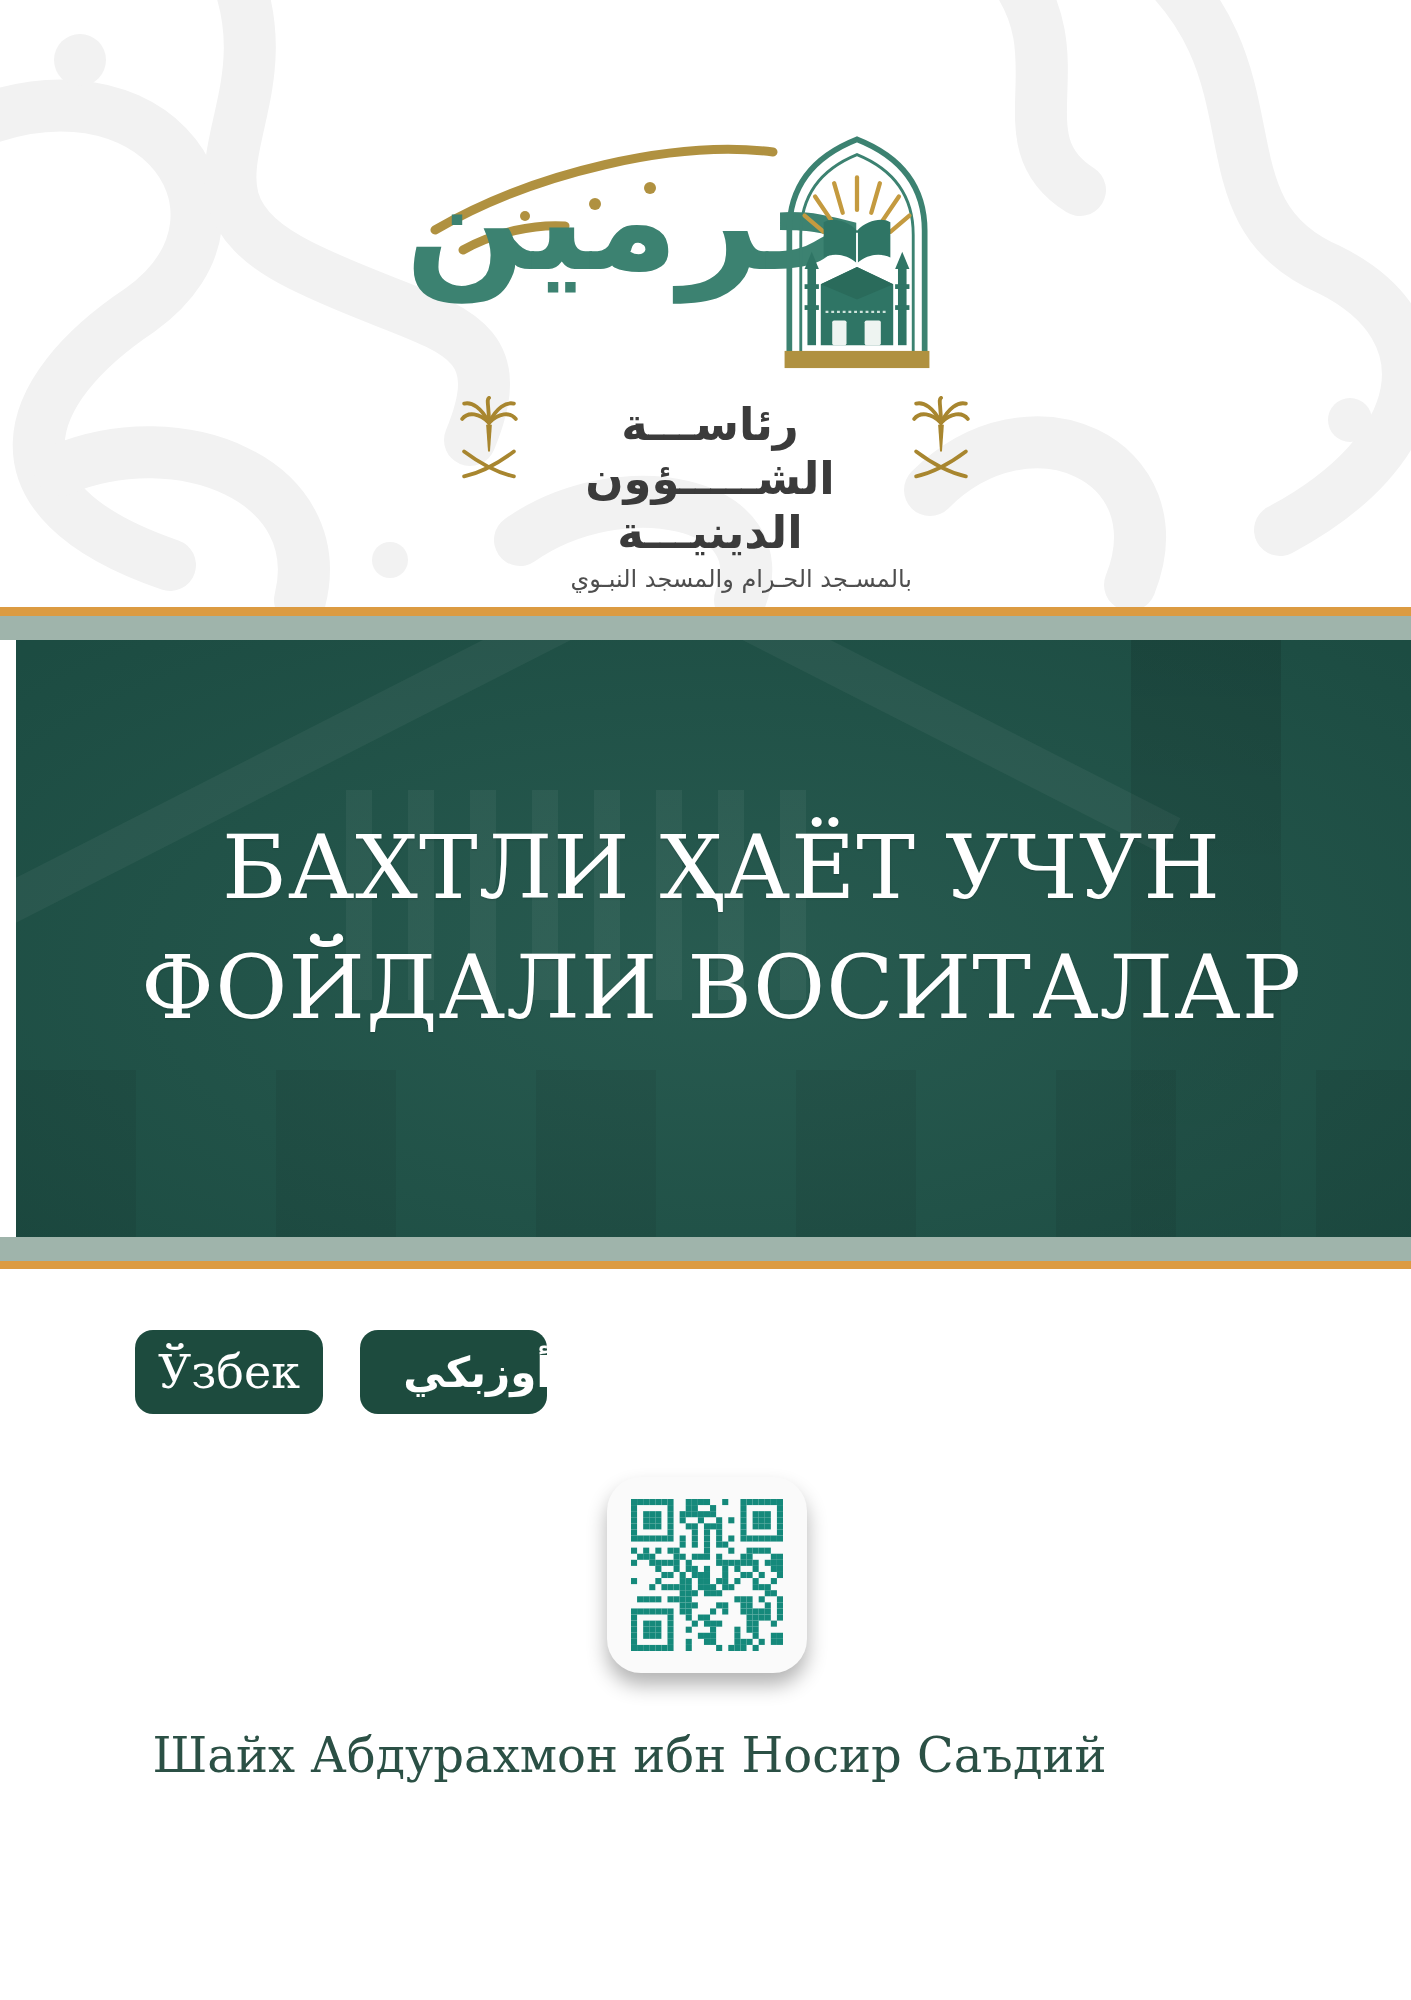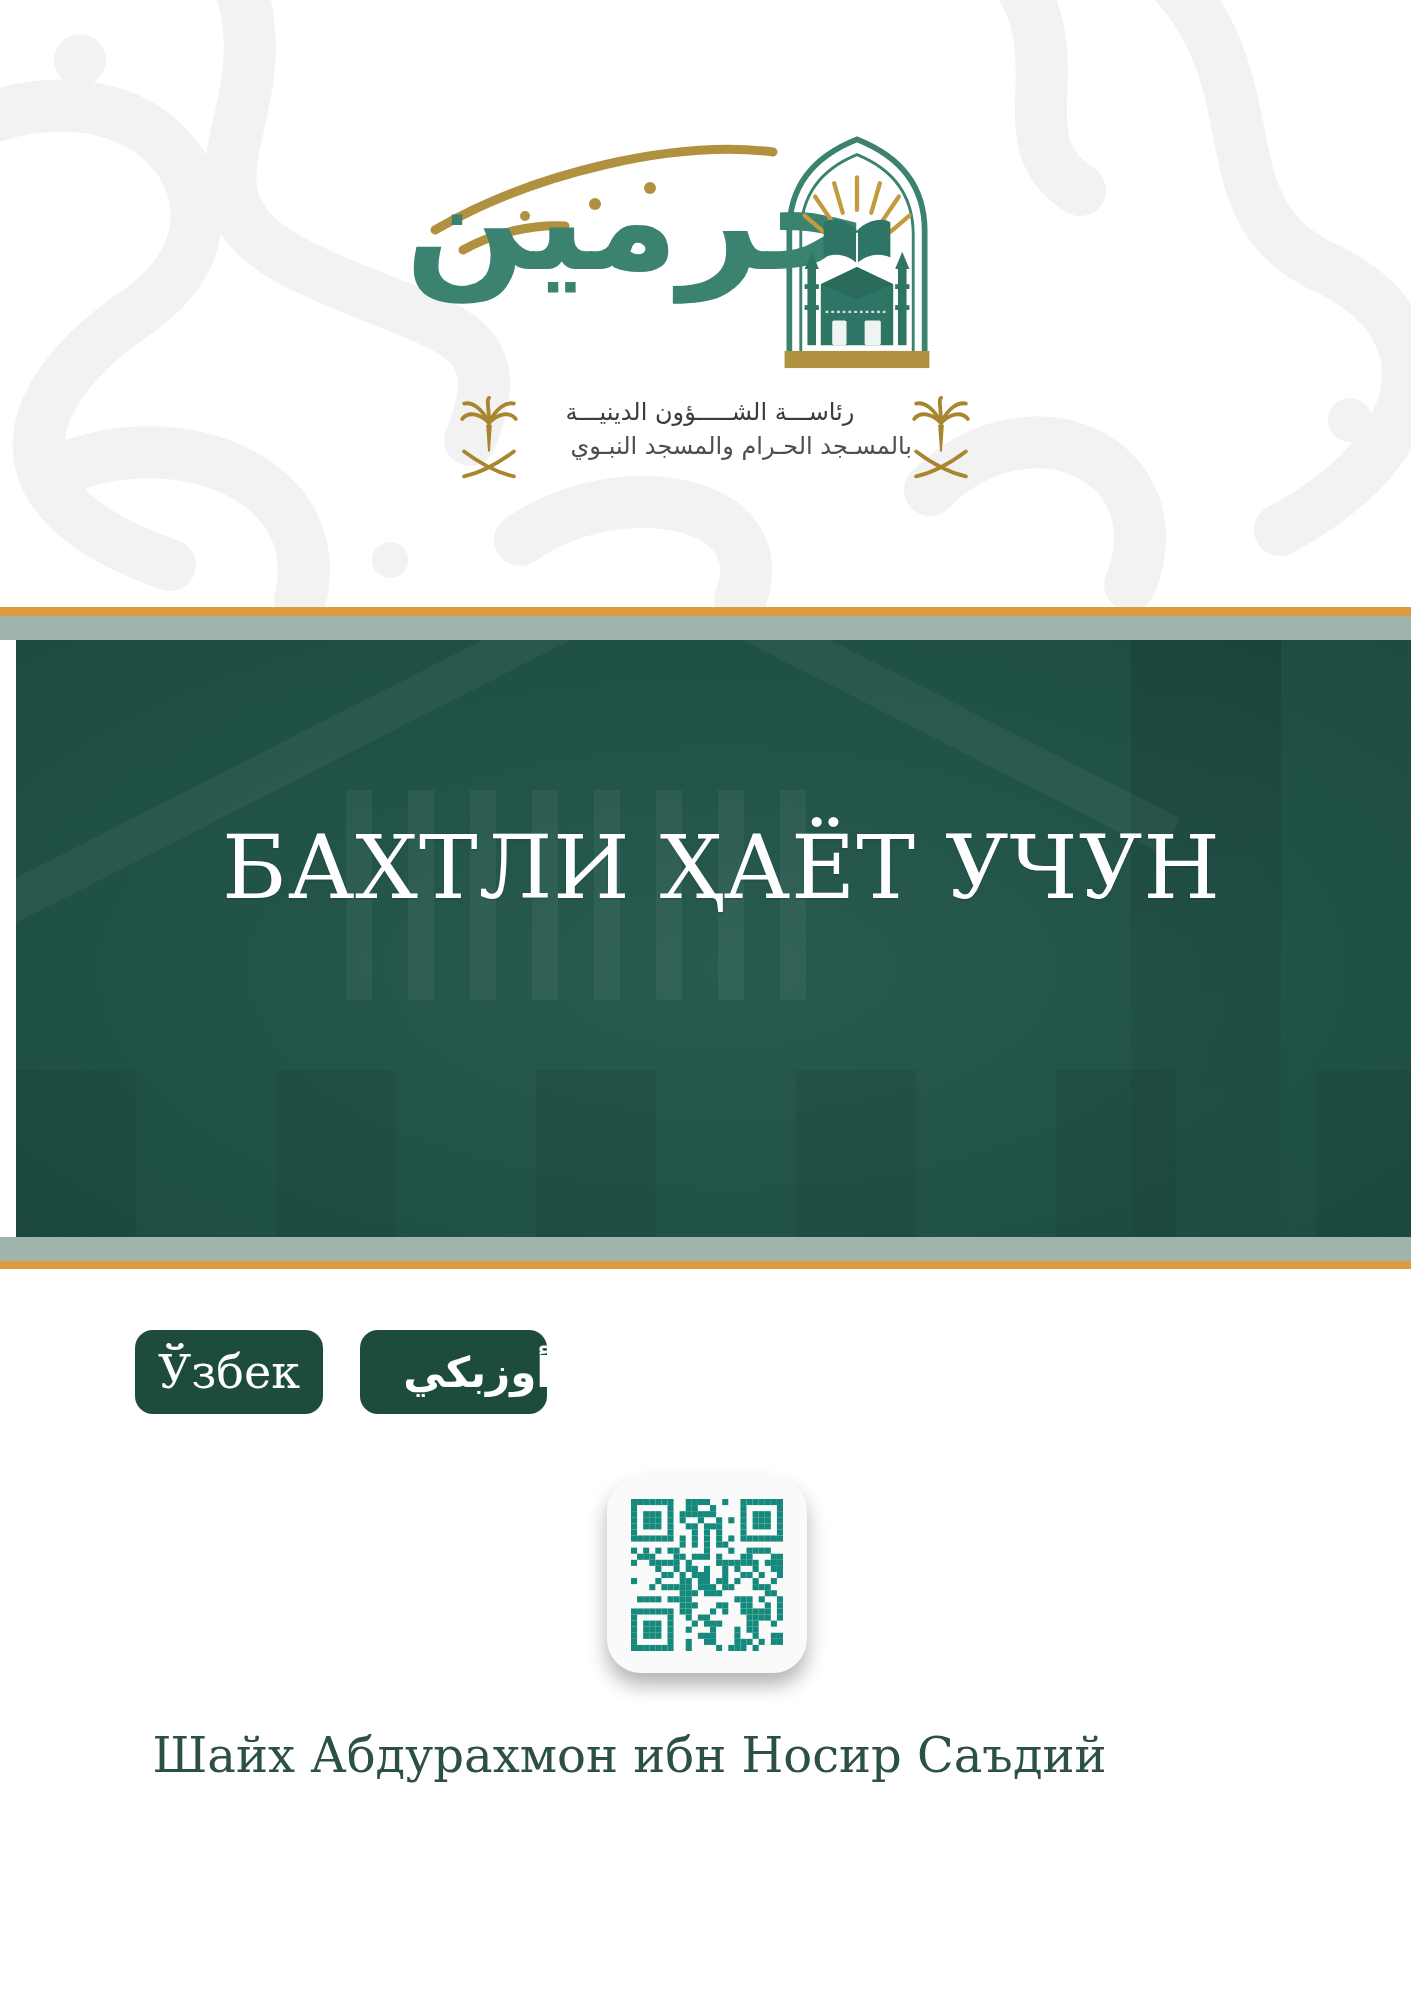--- a/index.html
+++ b/index.html
@@ -21,21 +21,21 @@
     color:var(--logo-green,#3C8271); font-weight:bold;
   }
   .emblem{position:absolute; left:776px; top:120px; width:162px; height:256px;}
   .palm{position:absolute; top:396px; width:58px; height:88px;}
   .palm.left{left:460px;}
   .palm.right{left:912px;}
   .org-text{
     position:absolute; left:508px; top:398px; width:404px; text-align:center;
     font-family:"DejaVu Sans", sans-serif; direction:rtl;
   }
-  .org-line1{font-size:24px; font-weight:normal; color:#3B3B3B; line-height:1.2;}
+  .org-line1{font-size:45px; font-weight:bold; color:#3B3B3B; line-height:1.2;}
   .org-line2{font-size:24px; font-weight:normal; color:#4E4E4E; line-height:1.25; margin-top:4px;text-align:right;}
 
   
   .stripe{position:absolute; left:0; width:1411px;}
   .stripe.gold{background:var(--gold-stripe,#DC9B41);}
   .stripe.sage{background:var(--sage-stripe,#9FB4AB);}
   .stripe.g-top{top:607px; height:9px;}
   .stripe.s-top{top:616px; height:24px;}
   .stripe.s-bot{top:1237px; height:24px;}
   .stripe.g-bot{top:1261px; height:8px;}
@@ -201,20 +201,21 @@
 
   <section class="banner">
     <div class="bg-shape bv1"></div>
     <div class="bg-shape bv2"></div>
     <div class="bg-shape bv3"></div>
     <div class="bg-shape bv4"></div>
     <div class="bg-shape bv5"></div>
     <div class="bg-shape bv6"></div>
     <h1 class="banner-title">
       <span>БАХТЛИ ҲАЁТ УЧУН</span><br>
+      <span>ФОЙДАЛИ ВОСИТАЛАР</span>
     </h1>
   </section>
 
   <div class="stripe sage s-bot"></div>
   <div class="stripe gold g-bot"></div>
 
   <div class="badge badge1">
     <span>Ўзбек</span>
   </div>
   <div class="badge badge2">

